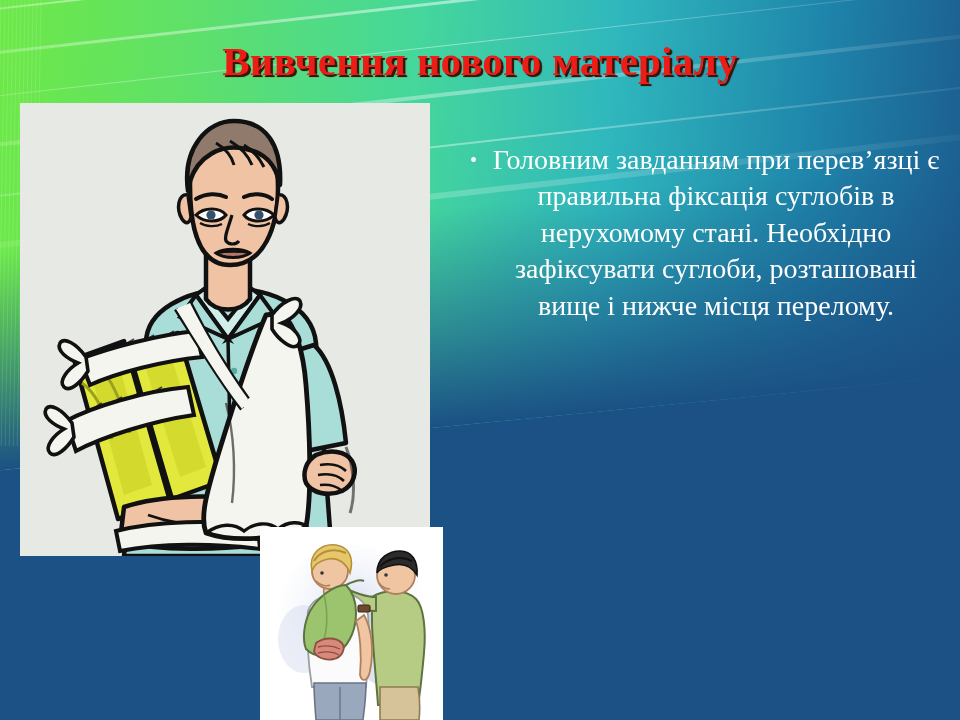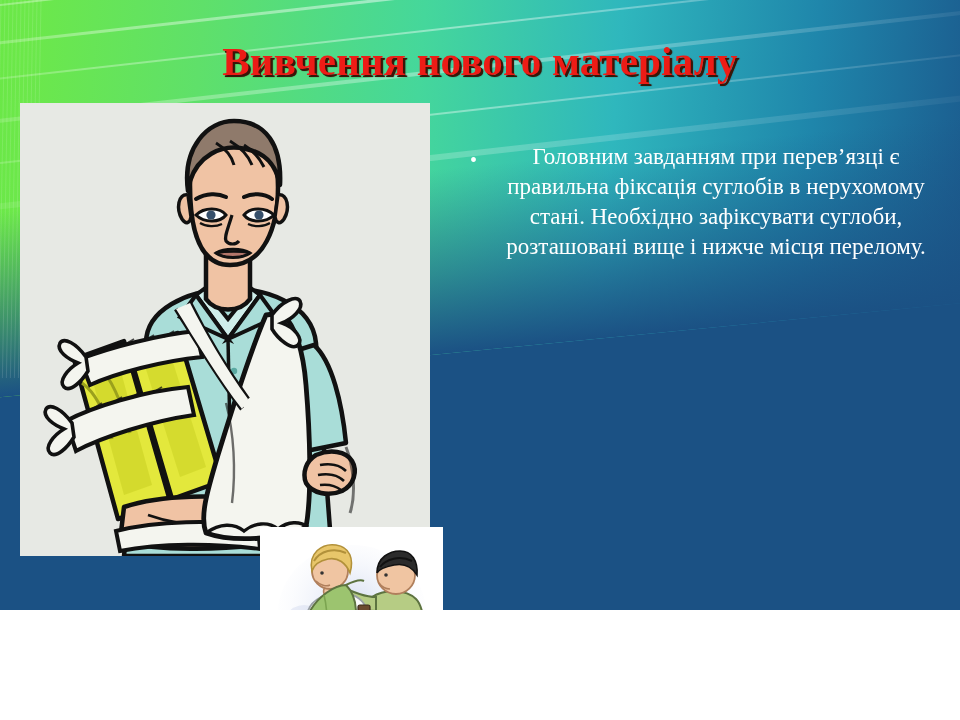--- a/index.html
+++ b/index.html
@@ -11,21 +11,21 @@
     width: 960px;
     height: 720px;
     overflow: hidden;
     font-family: "Liberation Serif", "DejaVu Serif", serif;
   }
 
   
   .slide {
     position: relative;
     width: 960px;
-    height: 610px;
+    height: 720px;
     overflow: hidden;
     background: #1b5184;
   }
 
   
   .bg-base {
     position: absolute;
     inset: 0;
     background:
       linear-gradient(104deg,
@@ -142,21 +142,21 @@
     width: 22px;
     padding-top: 18px;
     color: #ffffff;
     font-size: 20px;
     line-height: 0;
     text-align: left;
   }
   .bullet-text {
     flex: 1 1 auto;
     color: #ffffff;
-    font-size: 23px;
+    font-size: 28px;
     line-height: 1.30;
     text-align: center;
     text-indent: 0;
   }
 
   
   .pic {
     position: absolute;
     overflow: hidden;
   }

